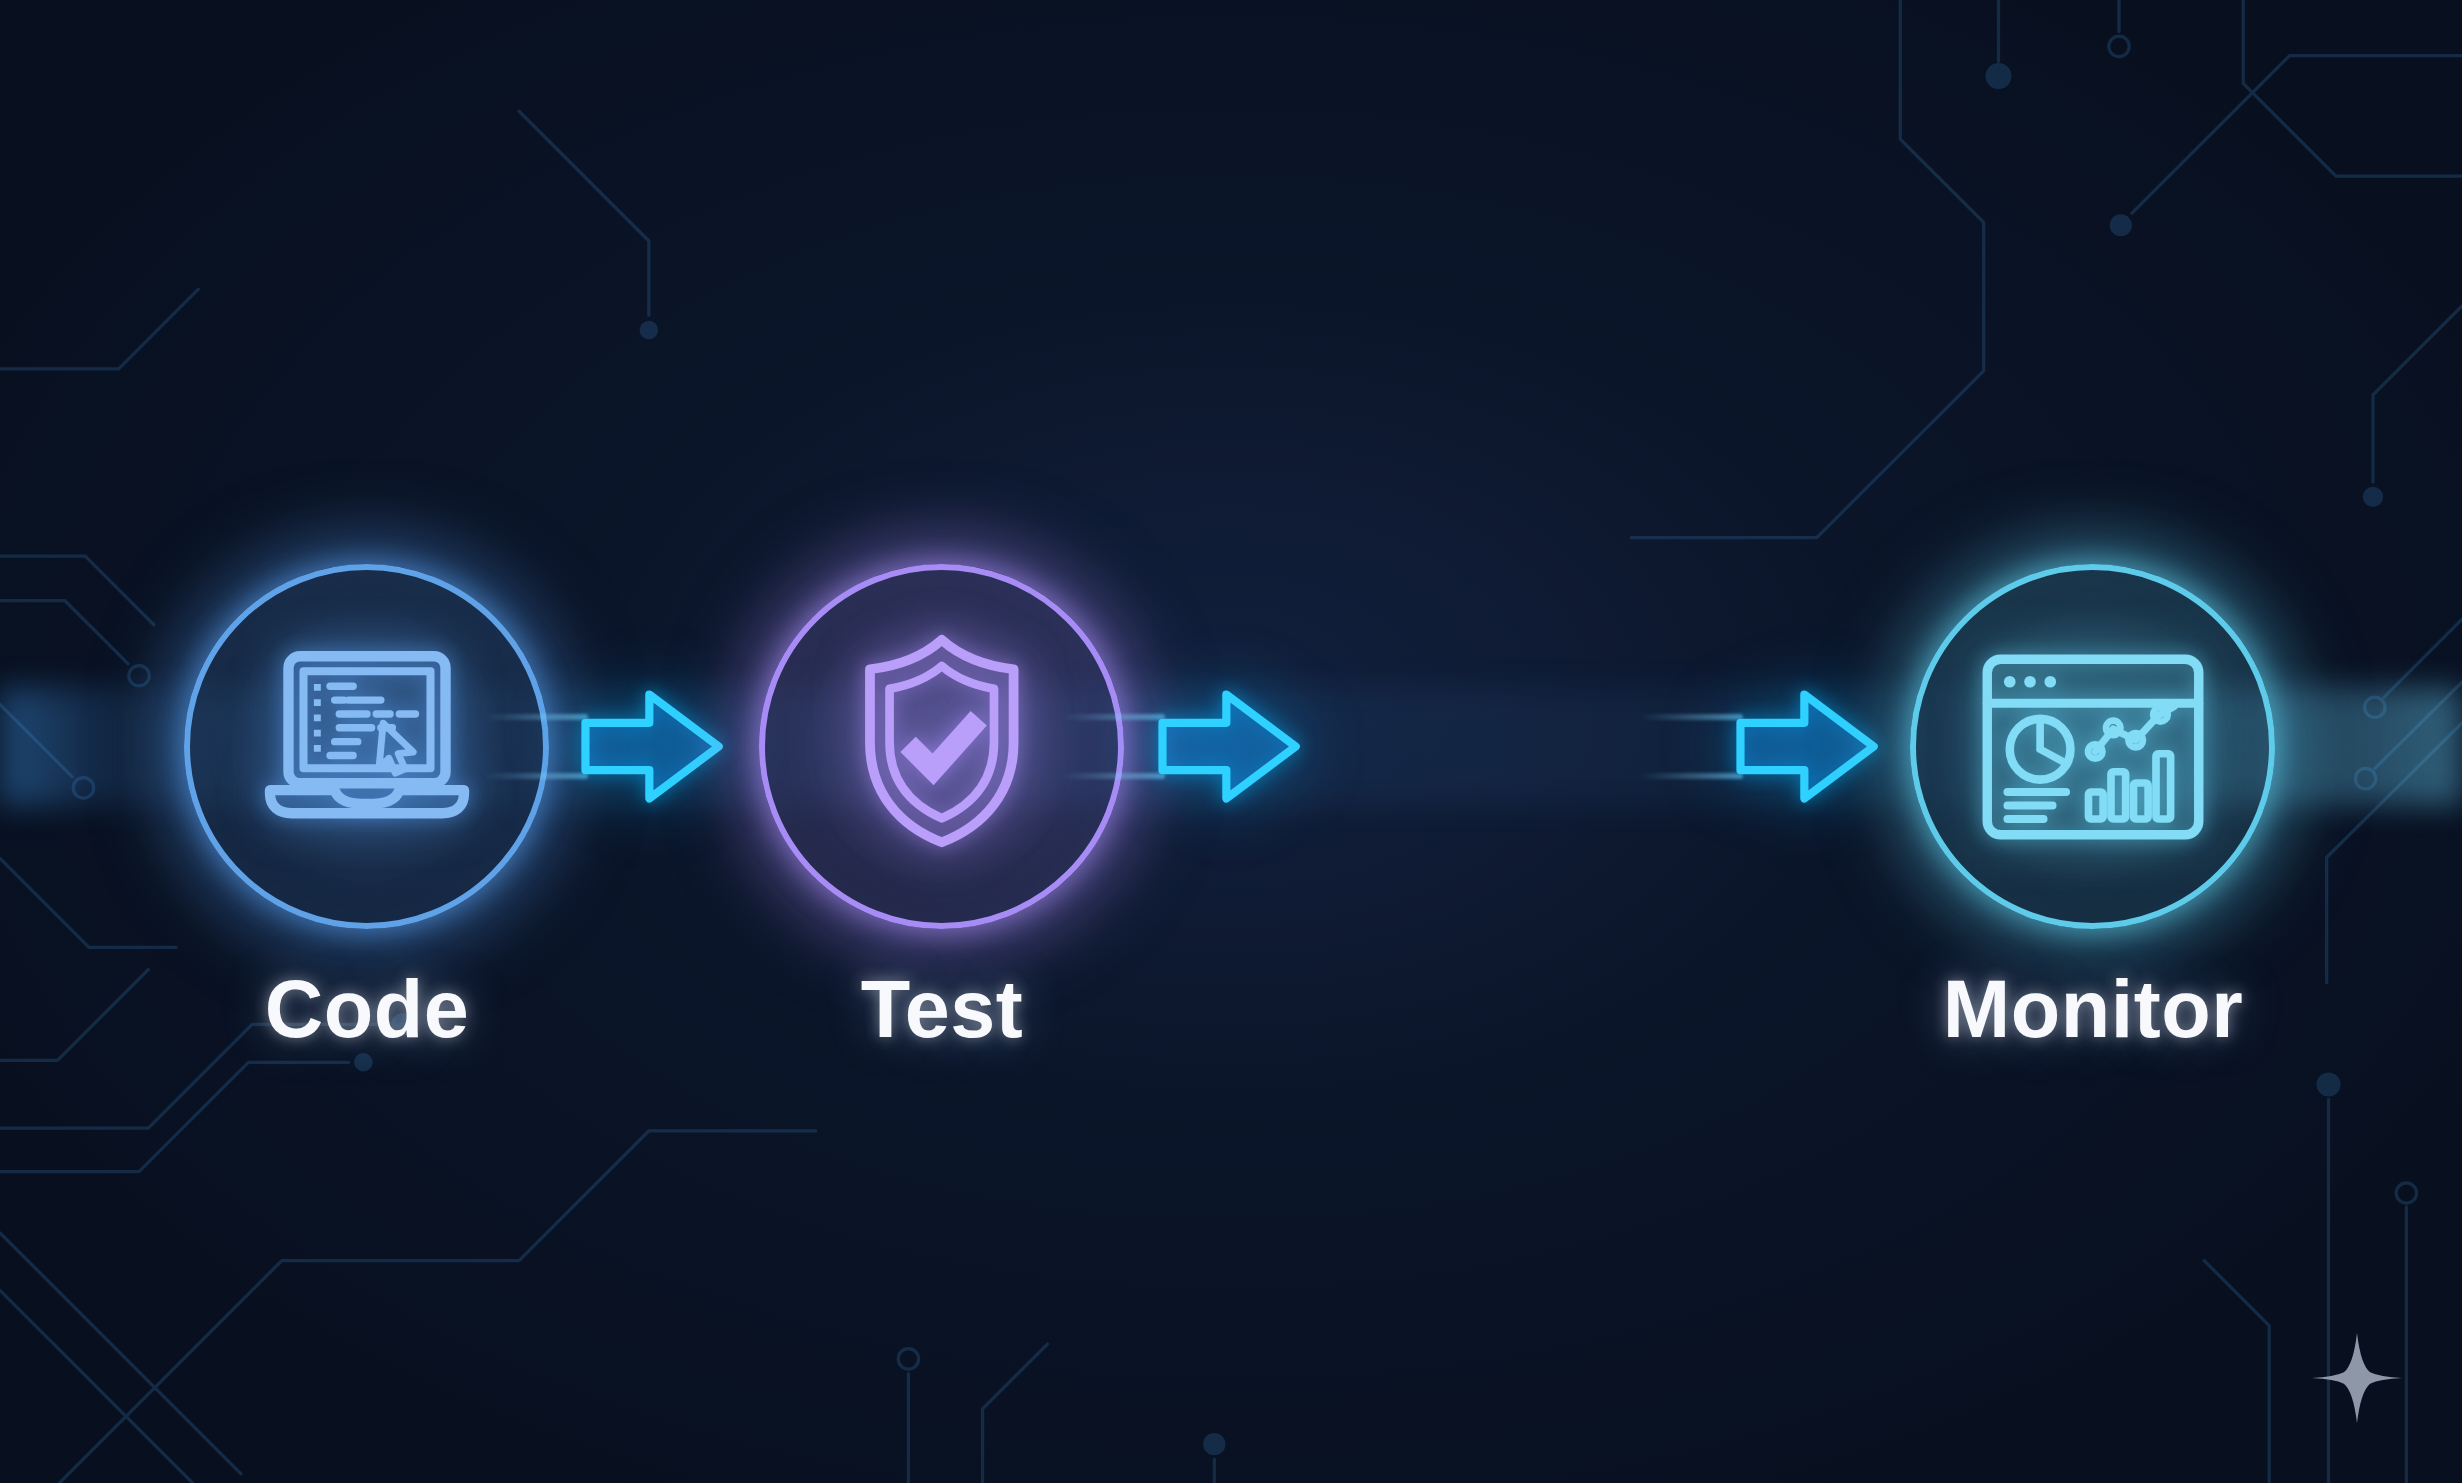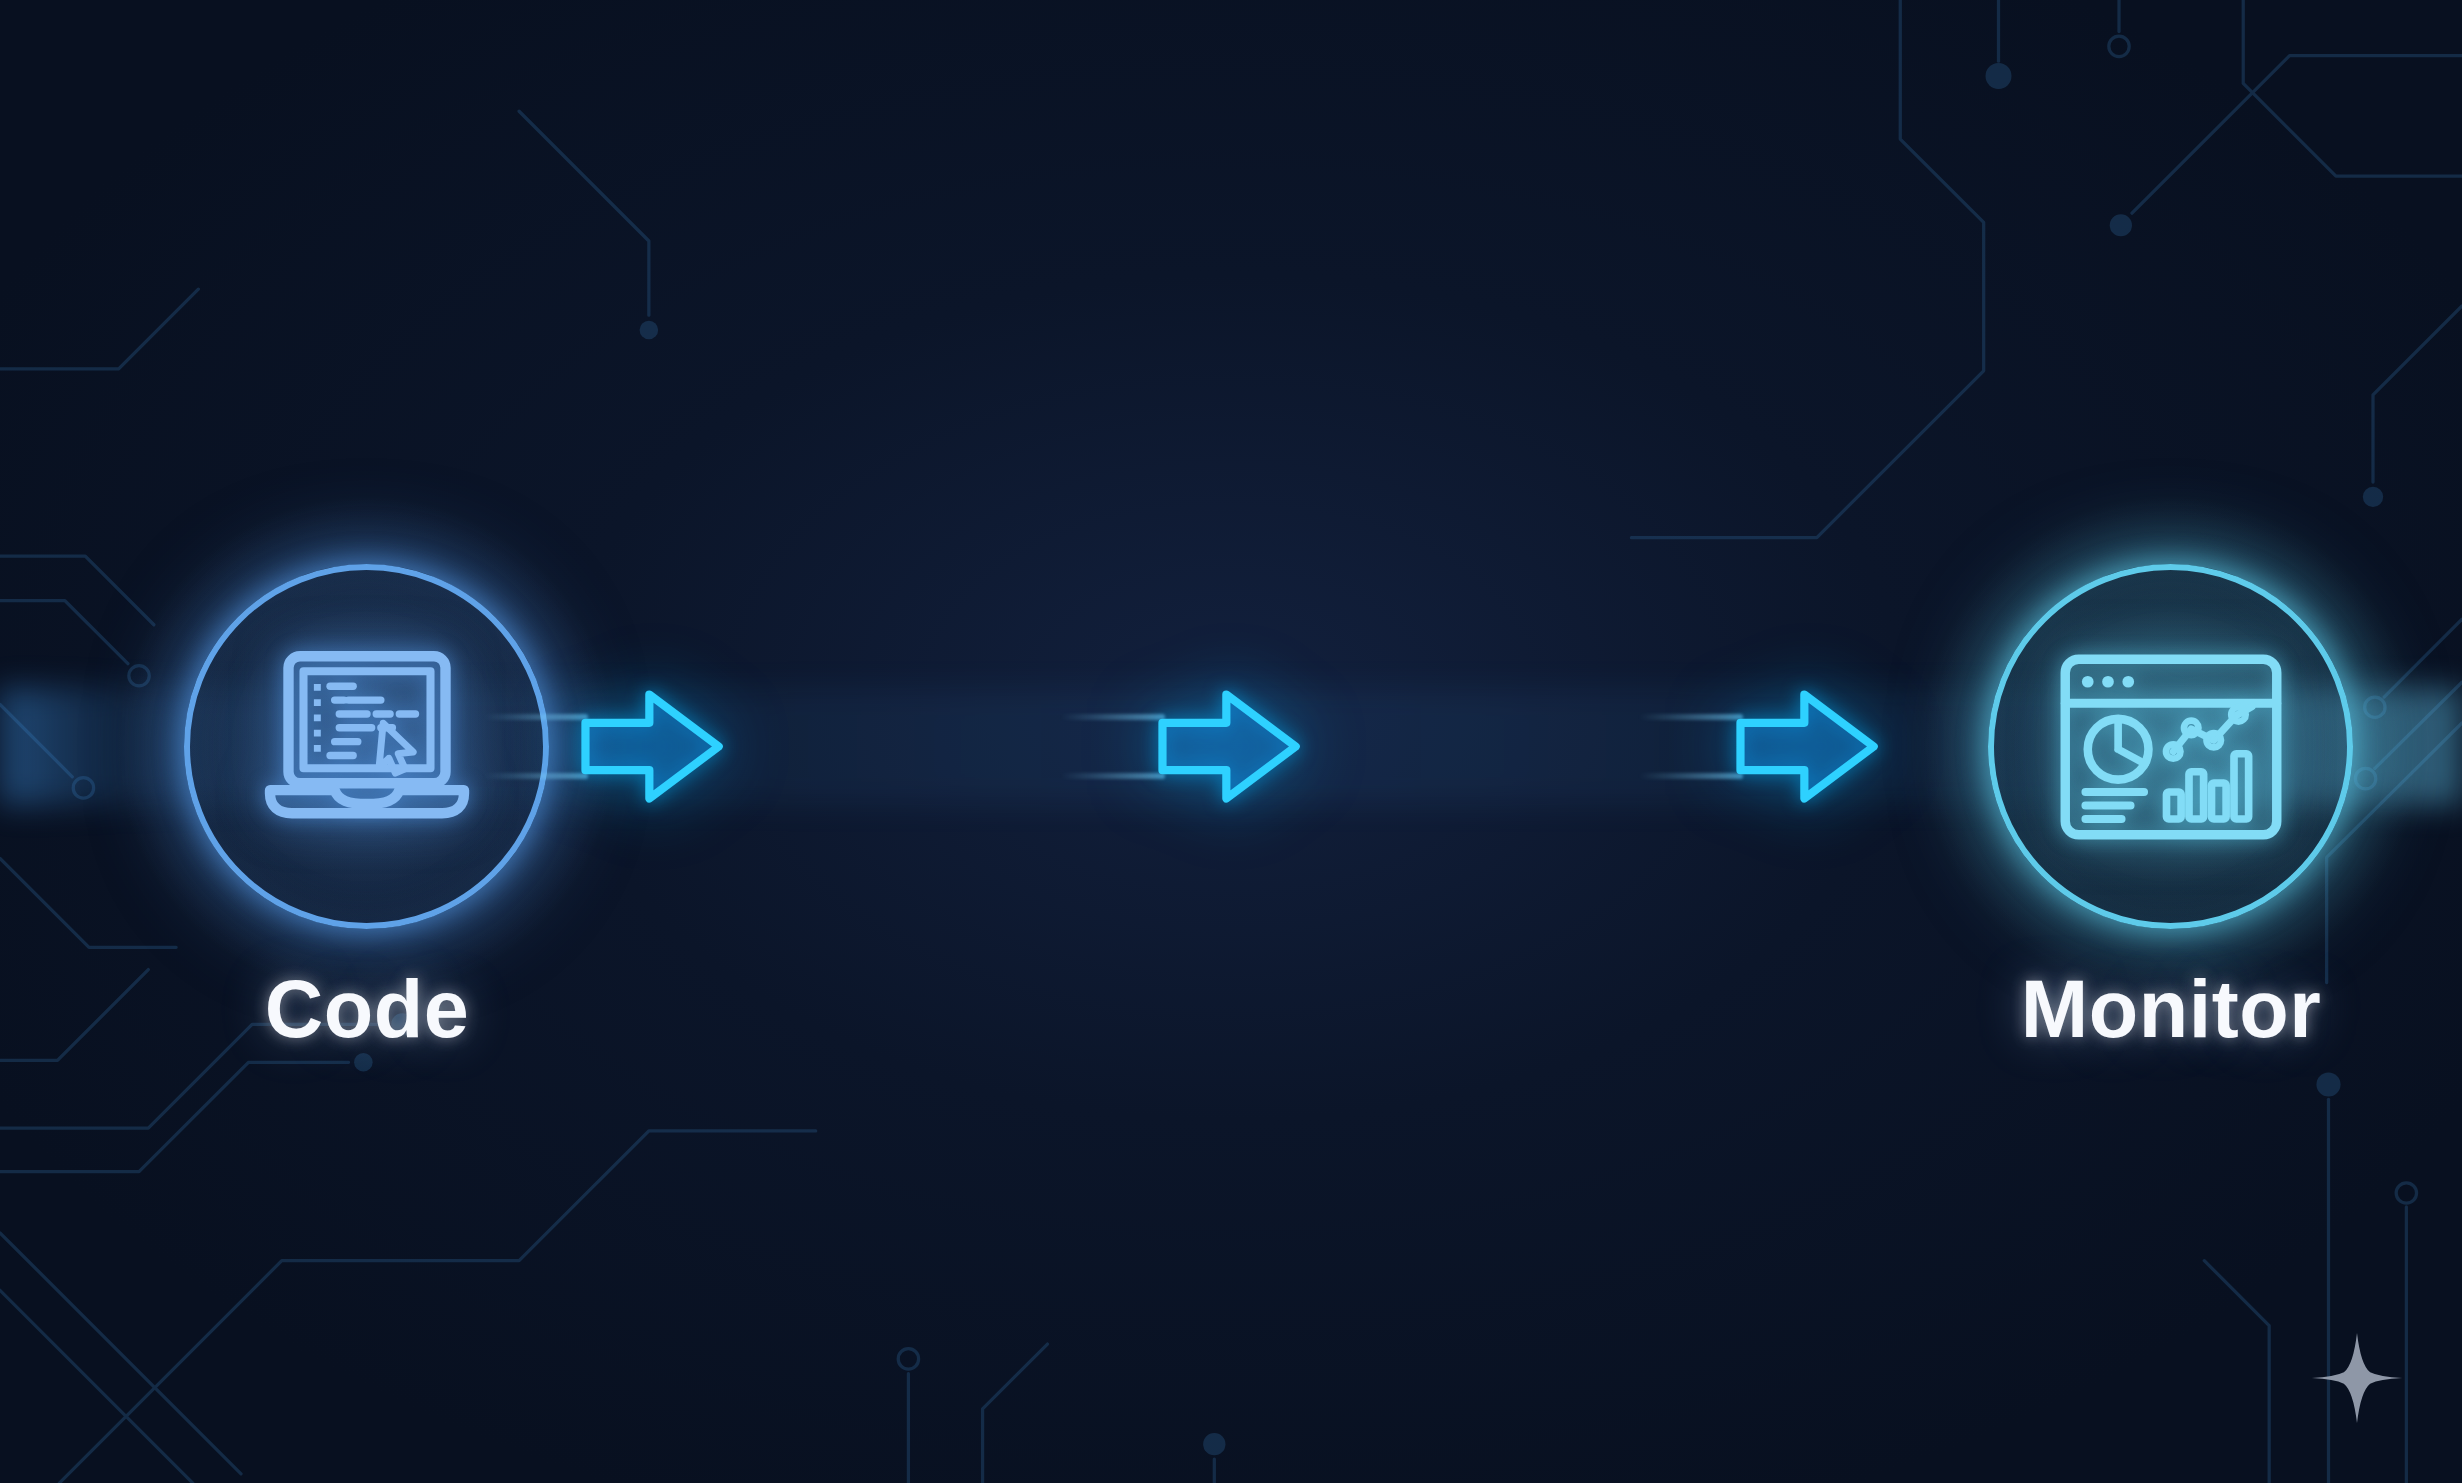--- a/index.html
+++ b/index.html
@@ -149,39 +149,50 @@
   </div>
 
   <div class="connector" style="left: 580px; --accent: #2ed1ff; --glow: rgba(0,178,255,0.60); --fill: rgba(30,140,255,0.22);">
     <div class="streak streak-top"></div>
     <div class="streak streak-bottom"></div>
     <svg class="arrow-svg" viewBox="0 0 160 150">
       <path d="M6 49 H76 V18 L152 75 L76 132 V101 H6 Z"></path>
     </svg>
   </div>
 
+  <div class="step" style="left: 759px; --accent: #a88cf5; --icolor: #b99efa; --glow: rgba(168,140,245,0.50); --tint: rgba(168,140,245,0.15);">
+    <div class="halo"></div>
+    <div class="circle">
+      <svg class="icon icon-shield" viewBox="0 0 100 108" fill="none" stroke="currentColor" stroke-linecap="round" stroke-linejoin="round">
+        <path stroke-width="4.5" d="M50 5 C59 13 70 17 83 18.5 V52 C83 75 69.5 90.5 50 98 C30.5 90.5 17 75 17 52 V18.5 C30 17 41 13 50 5 Z"></path>
+        <path stroke-width="4" d="M50 17 C57 23 65.5 26 74 27.5 V52 C74 69.5 64.5 80.5 50 87 C35.5 80.5 26 69.5 26 52 V27.5 C34.5 26 43 23 50 17 Z"></path>
+        <path stroke-width="10" stroke-linecap="butt" stroke-linejoin="miter" d="M34.5 53 L46 64.5 L67 41"></path>
+      </svg>
+    </div>
+    <div class="label">Test</div>
+  </div>
 
   <div class="connector" style="left: 1157px; --accent: #2ed1ff; --glow: rgba(0,178,255,0.60); --fill: rgba(30,140,255,0.22);">
     <div class="streak streak-top"></div>
     <div class="streak streak-bottom"></div>
     <svg class="arrow-svg" viewBox="0 0 160 150">
       <path d="M6 49 H76 V18 L152 75 L76 132 V101 H6 Z"></path>
     </svg>
   </div>
 
 
   <div class="connector" style="left: 1735px; --accent: #2ed1ff; --glow: rgba(0,178,255,0.60); --fill: rgba(30,140,255,0.22);">
     <div class="streak streak-top"></div>
     <div class="streak streak-bottom"></div>
     <svg class="arrow-svg" viewBox="0 0 160 150">
       <path d="M6 49 H76 V18 L152 75 L76 132 V101 H6 Z"></path>
     </svg>
   </div>
 
-  <div class="step" style="left: 1988px; --accent: #5ecbea; --icolor: #82dcf6; --glow: rgba(94,203,234,0.50); --tint: rgba(94,203,234,0.15);">
+  <div class="step" style="left: 1910px; --accent: #5ecbea; --icolor: #82dcf6; --glow: rgba(94,203,234,0.50); --tint: rgba(94,203,234,0.15);">
     <div class="halo"></div>
     <div class="circle">
       <svg class="icon icon-dashboard" viewBox="0 0 104 88" fill="none" stroke="currentColor" stroke-linecap="round" stroke-linejoin="round">
         <rect x="5" y="5" width="94" height="78" rx="6" stroke-width="4.2"></rect>
         <path stroke-width="4" d="M5 24.5 H99"></path>
         <circle cx="15" cy="15" r="2.6" fill="currentColor" stroke="none"></circle>
         <circle cx="24" cy="15" r="2.6" fill="currentColor" stroke="none"></circle>
         <circle cx="33" cy="15" r="2.6" fill="currentColor" stroke="none"></circle>
         <circle cx="28.5" cy="45" r="13.5" stroke-width="3.8"></circle>
         <path stroke-width="3.4" d="M28.5 45 V31.5 M28.5 45 L40.5 51.5"></path>

